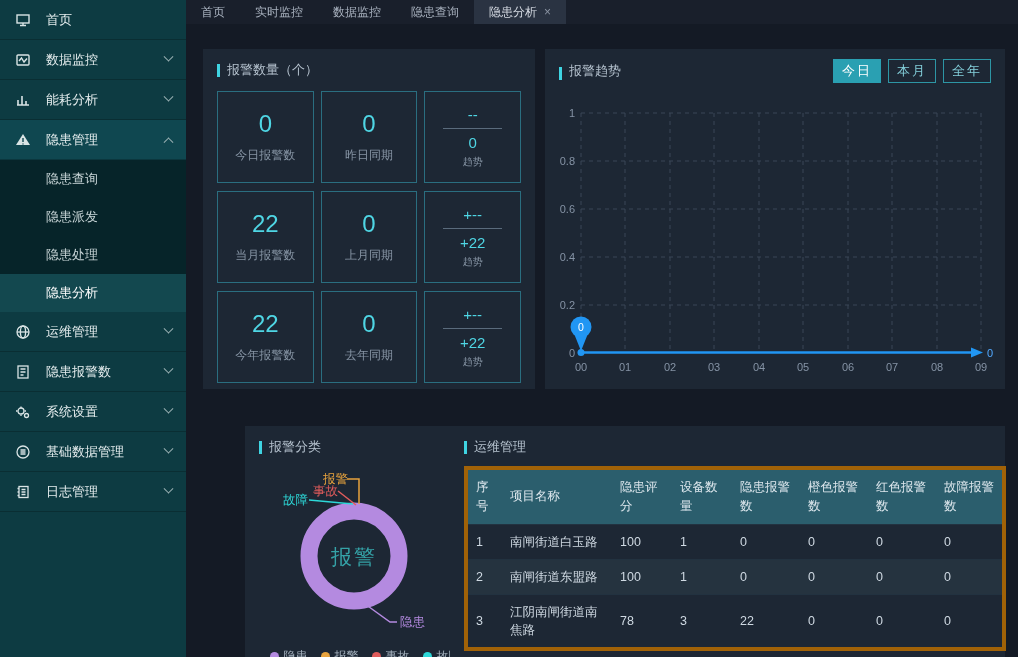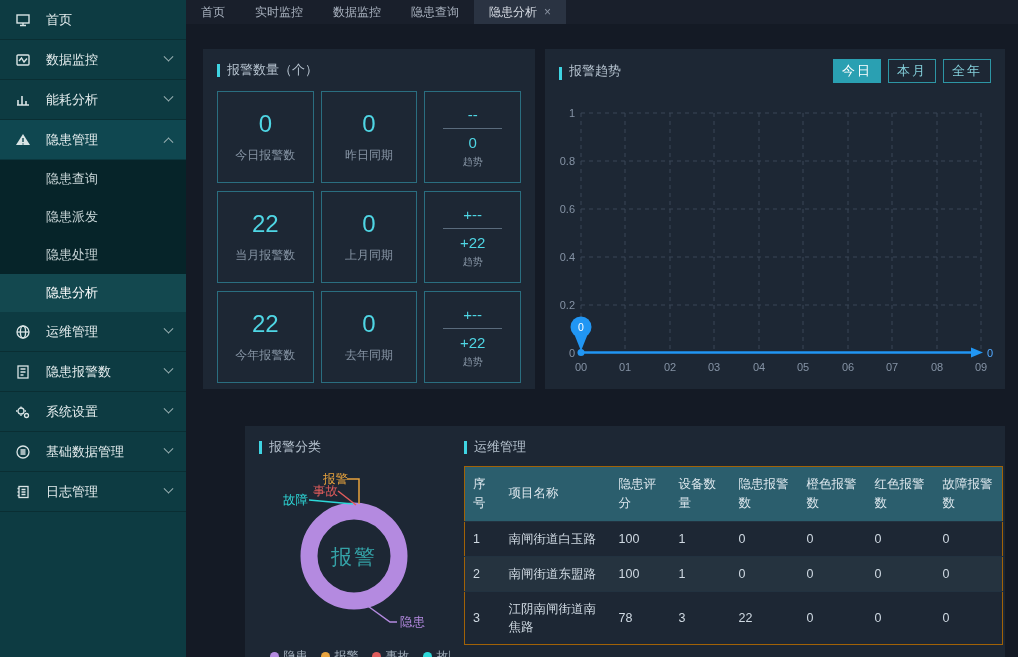--- a/index.html
+++ b/index.html
@@ -61,21 +61,21 @@
   .legend { position:absolute; left:0; top:222px; width:100%; display:flex;
     justify-content:center; gap:13px; }
   .lg-item { display:flex; align-items:center; gap:5px; font-size:12px; color:#a8b5c1; }
   .lg-dot { width:9px; height:9px; border-radius:50%; }
   .lg-purple{background:#b48ae0;} .lg-orange{background:#e8a33d;}
   .lg-red{background:#e05c5c;} .lg-teal{background:#2dd8d8;}
 
   
   .p-rank { left:264px; top:391px; width:555px; height:242px; }
   .rank-table-wrap { margin:10px 14px 0; }
-  table { width:100%; border-collapse:collapse; table-layout:fixed; border:1px solid #a16207; }
+  table { width:100%; border-collapse:collapse; table-layout:fixed; border:4px solid #a16207; }
   th { background:#2b5e6d; color:#dde7ed; font-weight:normal; font-size:12.5px;
     text-align:left; padding:8px 8px; line-height:1.5; vertical-align:middle; }
   td { color:#cfd9e2; font-size:12.5px; padding:8px 8px; border-top:1px solid #223240; line-height:1.45; }
   tr.striped td { background:#25333f; }
   .pagination { display:flex; justify-content:flex-end; align-items:center;
     margin:12px 14px 0; gap:10px; color:#93a1af; font-size:12.5px; }
   .pg-arrow { color:#5f6b79; font-size:13px; cursor:pointer; }
   .pg-box { width:22px; height:22px; border:1px solid #49cfdd; color:#e6f7fa;
     display:flex; align-items:center; justify-content:center; font-size:12.5px; cursor:pointer; }
   .pg-size { background:#3a4450; padding:3px 9px; border-radius:2px; display:flex;

